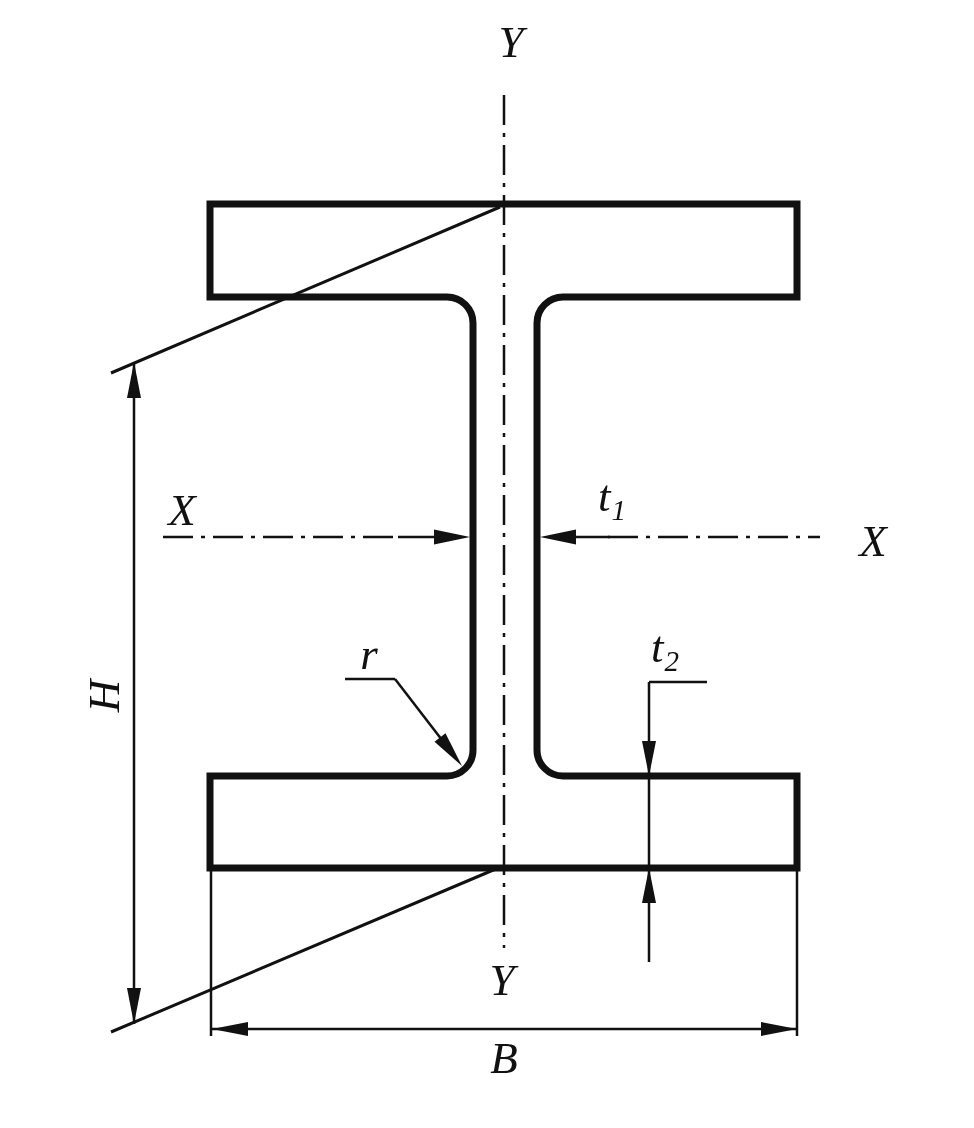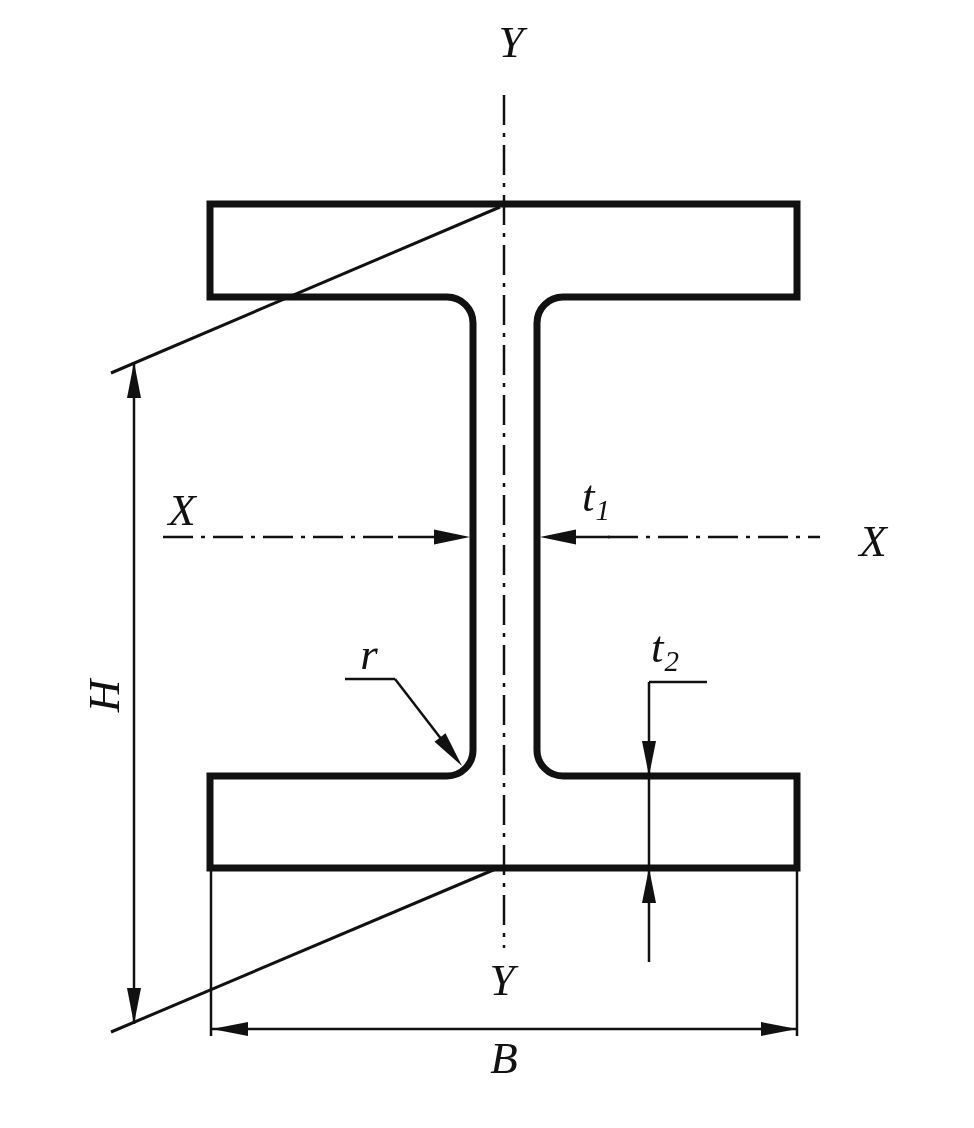--- a/index.html
+++ b/index.html
@@ -91,21 +91,21 @@
   <div class="dim-label" style="left:502px; top:980px;">Y</div>
 
   <div class="dim-label" style="left:182px; top:510px;">X</div>
 
   <div class="dim-label" style="left:873px; top:541px;">X</div>
 
   <div class="dim-label rot90" style="left:104px; top:696px;">H</div>
 
   <div class="dim-label" style="left:504px; top:1058px;">B</div>
 
-  <div class="dim-label" style="left:596px; top:500px;font-family:Liberation Serif, serif;">
+  <div class="dim-label" style="left:612px; top:500px;font-family:Liberation Serif, serif;">
     <span>t</span><span class="sub">1</span>
   </div>
 
   <div class="dim-label" style="left:665px; top:651px;text-align:right;">
     <span>t</span><span class="sub">2</span>
   </div>
 
   <div class="dim-label" style="left:369px; top:654px;">r</div>
 
 </div>

